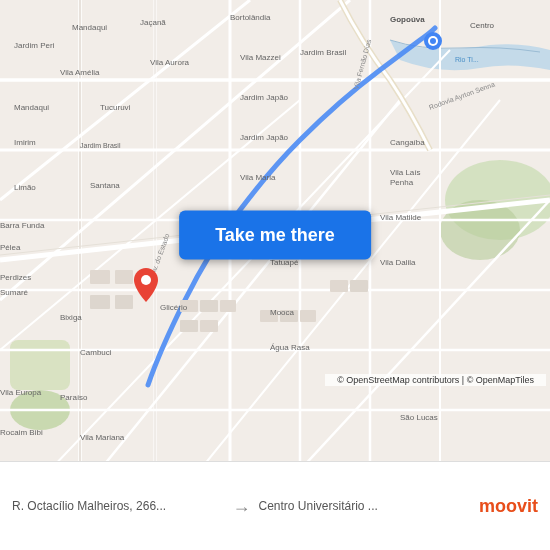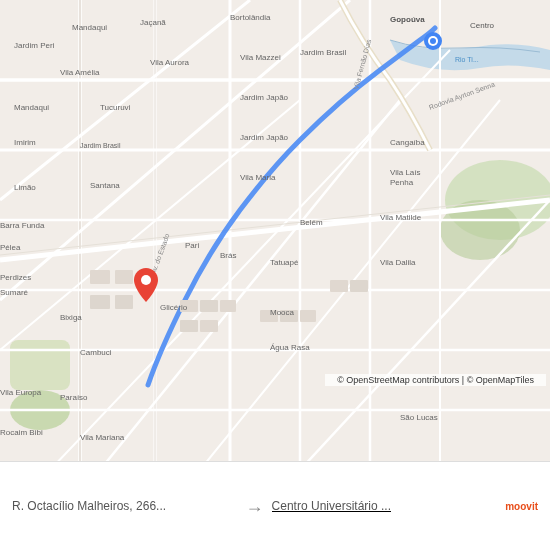--- a/index.html
+++ b/index.html
@@ -85,40 +85,39 @@
       color: #888;
       flex-shrink: 0;
     }
 
     #dest-info {
       flex: 1;
       display: flex;
       flex-direction: column;
       justify-content: center;
       min-width: 0;
-      text-decoration: underline;
     }
 
     #dest-label {
       font-size: 12px;
       color: #555;
       white-space: nowrap;
       overflow: hidden;
       text-overflow: ellipsis;
     }
 
     #moovit-logo {
       display: flex;
       align-items: center;
       gap: 4px;
       flex-shrink: 0;
     }
 
     #moovit-text {
-      font-size: 10px;
+      font-size: 18px;
       font-weight: 700;
       color: #e84e1b;
     }
 
     #attribution {
       position: absolute;
       bottom: 84px;
       right: 4px;
       font-size: 9px;
       color: #333;
@@ -289,20 +288,21 @@
     
     <div class="pin-origin">
       <svg width="18" height="18" viewBox="0 0 18 18" xmlns="http://www.w3.org/2000/svg">
         <circle cx="9" cy="9" r="9" fill="#4285f4"></circle>
         <circle cx="9" cy="9" r="5" fill="white"></circle>
         <circle cx="9" cy="9" r="3" fill="#4285f4"></circle>
       </svg>
     </div>
 
     
+    <button id="take-me-there-btn">Take me there</button>
 
     
     <div id="attribution">© OpenStreetMap contributors | © OpenMapTiles</div>
   </div>
 
   <div id="bottom-bar">
     <div id="origin-info">
       <span id="origin-label">R. Octacílio Malheiros, 266...</span>
     </div>
 

